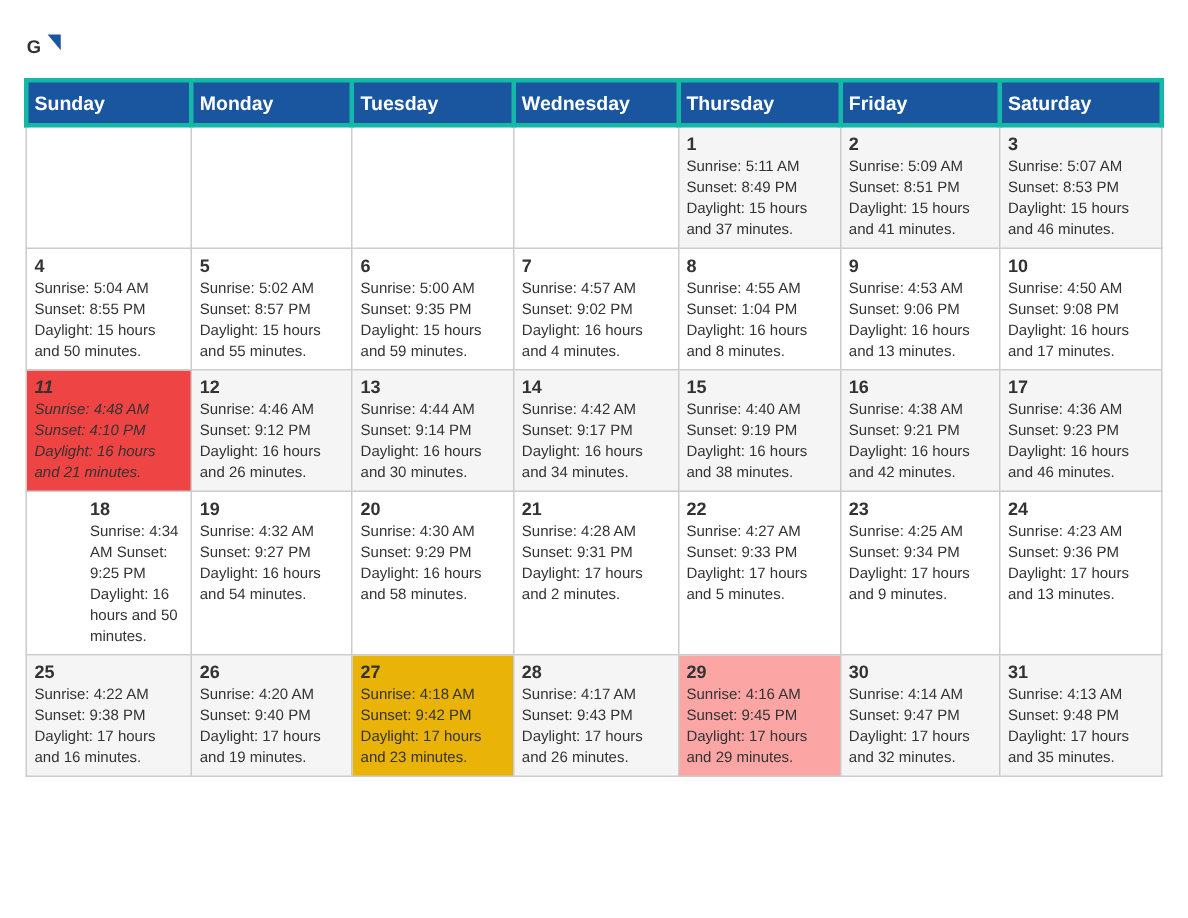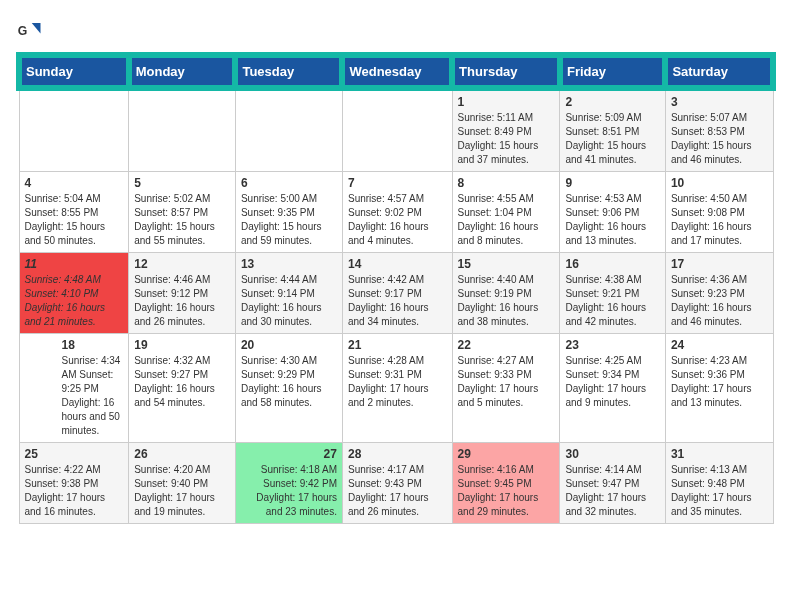--- a/index.html
+++ b/index.html
@@ -52,21 +52,21 @@
       border-collapse: collapse;
       border: 1px solid #ccc;
     }
     .calendar th {
       background-color: #1a56a0;
       color: #fff;
       font-size: 13px;
       font-weight: bold;
       padding: 6px 4px;
       text-align: left;
-      border: 6px solid #14b8a6;
+      border: 3px solid #14b8a6;
     }
     .calendar td {
       vertical-align: top;
       border: 1px solid #ccc;
       padding: 4px 5px;
       width: 113px;
       min-height: 80px;
       font-size: 10.5px;
       color: #333;
       background: #fff;
@@ -287,21 +287,21 @@
           <div class="cell-content">Sunrise: 4:22 AM
 Sunset: 9:38 PM
 Daylight: 17 hours and 16 minutes.</div>
         </td>
         <td style="background: rgb(245, 245, 245);">
           <span class="day-num">26</span>
           <div class="cell-content">Sunrise: 4:20 AM
 Sunset: 9:40 PM
 Daylight: 17 hours and 19 minutes.</div>
         </td>
-        <td style="background: #86efac; text-align: right;">
+        <td style="background: #eab308;">
           <span class="day-num">27</span>
           <div class="cell-content">Sunrise: 4:18 AM
 Sunset: 9:42 PM
 Daylight: 17 hours and 23 minutes.</div>
         </td>
         <td style="background: rgb(245, 245, 245);">
           <span class="day-num">28</span>
           <div class="cell-content">Sunrise: 4:17 AM
 Sunset: 9:43 PM
 Daylight: 17 hours and 26 minutes.</div>

